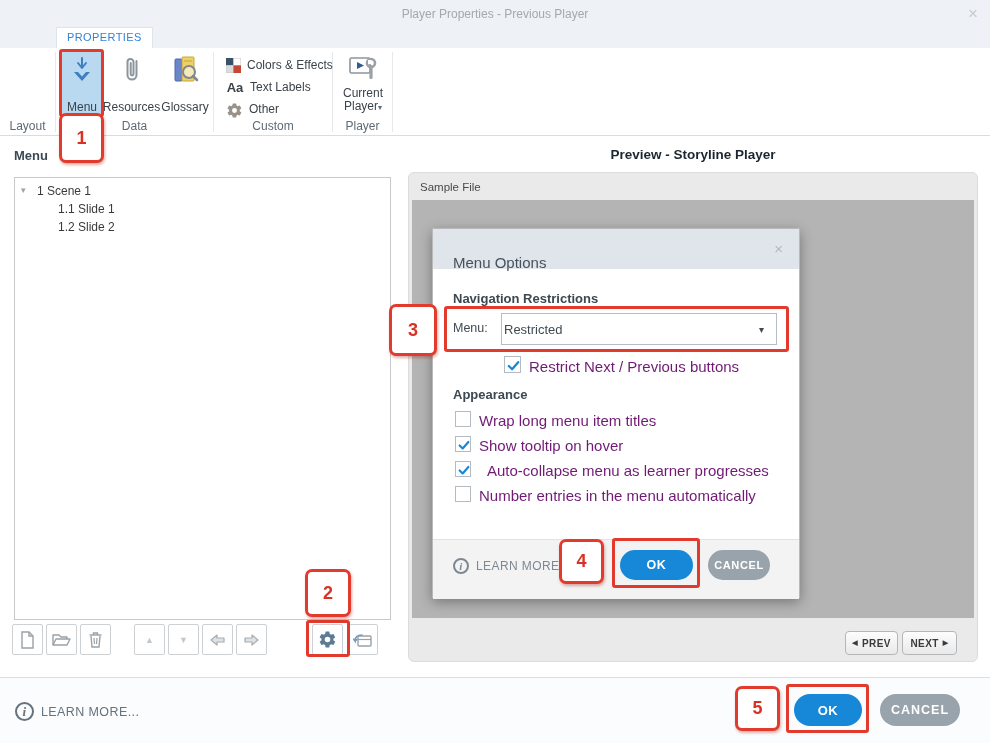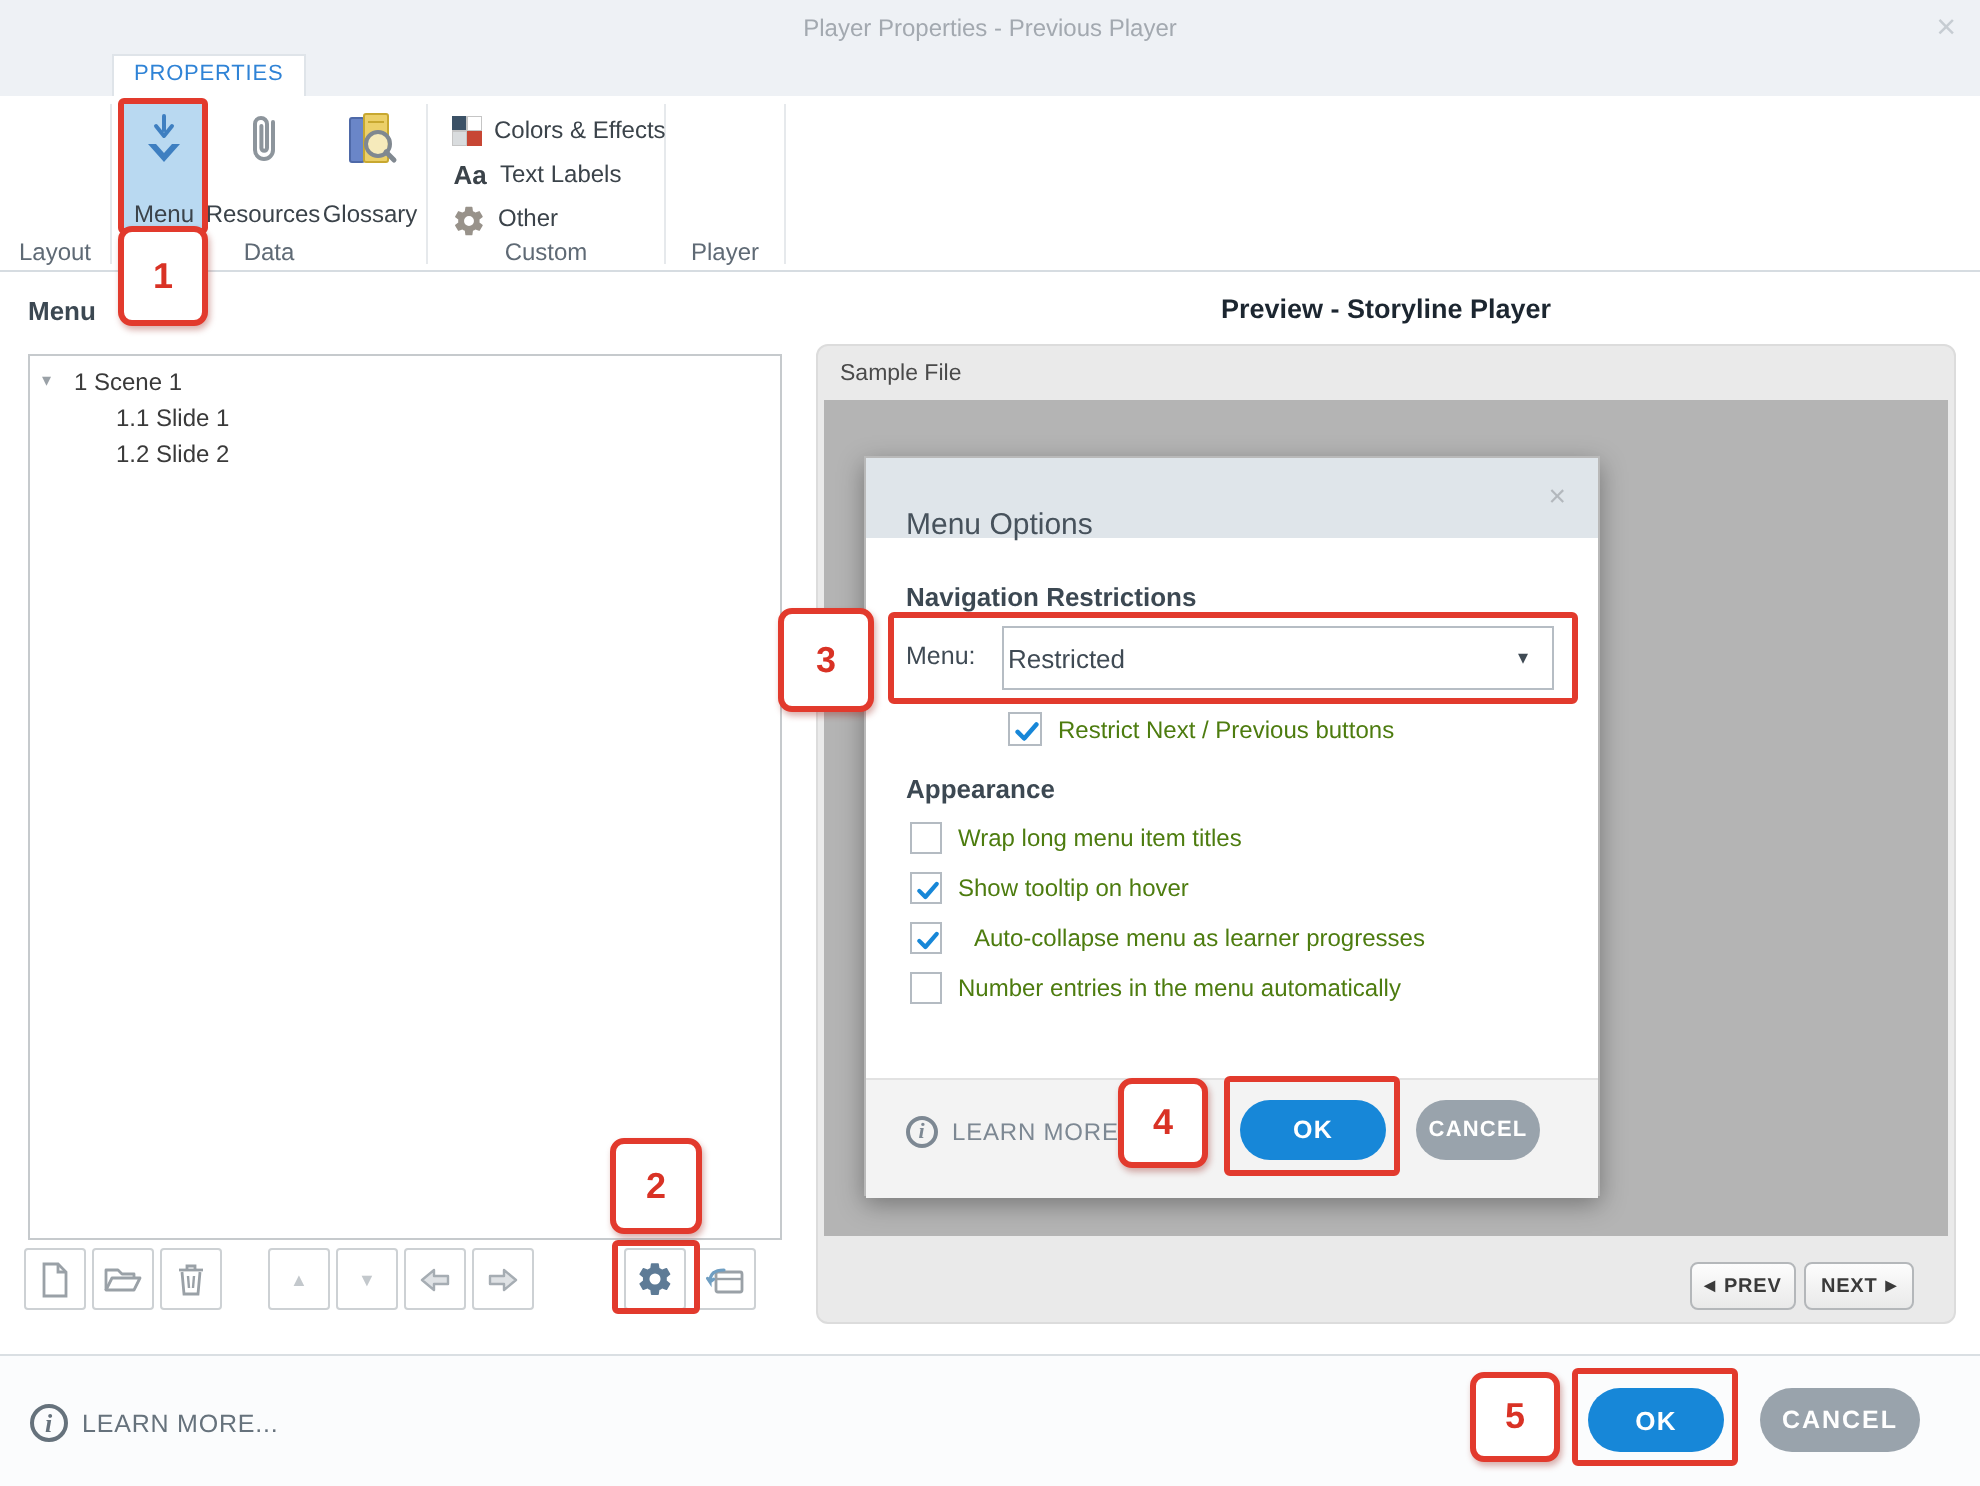--- a/index.html
+++ b/index.html
@@ -61,21 +61,21 @@
   .dialog-close{position:absolute;right:16px;top:11px;font-size:15px;color:#b3b8bd;cursor:pointer;}
   .sect{position:absolute;font-size:13px;font-weight:bold;color:#3c4852;}
   .field-label{position:absolute;font-size:12.5px;color:#3f4a54;}
   .dropdown{position:absolute;left:68px;top:84px;width:276px;height:32px;background:#fff;border:1px solid #b6bdc4;
     display:flex;align-items:center;cursor:pointer;}
   .dropdown .val{margin-left:2px;font-size:13px;color:#3f4a54;}
   .dropdown .caret{position:absolute;right:12px;font-size:10px;color:#3f4a54;}
   .checkbox{position:absolute;width:17px;height:17px;background:#fff;border:1px solid #b4bbc2;cursor:pointer;}
   .checkbox svg{display:none;position:absolute;left:1px;top:1px;}
   .checkbox.checked svg{display:block;}
-  .cb-label{position:absolute;font-size:12px;color:#4d7c0f;cursor:default;}
+  .cb-label{position:absolute;font-size:15px;color:#701a75;cursor:default;}
   .dialog-footer{position:absolute;left:0;top:310px;width:100%;height:60px;background:#f3f3f3;border-top:1px solid #e2e2e2;}
   .info-circle{display:inline-flex;align-items:center;justify-content:center;border:2px solid #7d8893;border-radius:50%;
     color:#7d8893;font-family:"Liberation Serif",serif;font-style:italic;font-weight:bold;}
   .learnmore{position:absolute;display:flex;align-items:center;gap:7px;font-size:12px;color:#7d8893;letter-spacing:.4px;cursor:pointer;}
   .pill{position:absolute;border:none;border-radius:16px;color:#fff;font-weight:bold;letter-spacing:.6px;
     display:flex;align-items:center;justify-content:center;cursor:pointer;font-family:"Liberation Sans",sans-serif;}
   .pill-ok{background:var(--accent-blue);}
   .pill-cancel{background:#99a3ac;}
 
   
@@ -154,20 +154,35 @@
     </div>
     <div class="custom-row" style="top:54px;">
       <span>
         <svg width="17" height="17" viewBox="0 0 24 24">
           <path fill="#98928a" d="M19.4 13c.04-.33.06-.66.06-1s-.02-.67-.06-1l2.1-1.65a.5.5 0 0 0 .12-.64l-2-3.46a.5.5 0 0 0-.61-.22l-2.49 1a7.3 7.3 0 0 0-1.73-1l-.38-2.65A.5.5 0 0 0 13.92 2h-4a.5.5 0 0 0-.5.42L9.04 5.07c-.63.26-1.2.6-1.73 1l-2.49-1a.5.5 0 0 0-.61.22l-2 3.46a.5.5 0 0 0 .12.64L4.43 11c-.04.33-.06.66-.06 1s.02.67.06 1l-2.1 1.65a.5.5 0 0 0-.12.64l2 3.46c.14.24.42.34.61.22l2.49-1c.53.4 1.1.74 1.73 1l.38 2.65c.04.24.25.42.5.42h4c.25 0 .46-.18.5-.42l.38-2.65c.63-.26 1.2-.6 1.73-1l2.49 1c.24.1.47 0 .61-.22l2-3.46a.5.5 0 0 0-.12-.64L19.4 13zM12 15.5a3.5 3.5 0 1 1 0-7 3.5 3.5 0 0 1 0 7z"></path>
         </svg>
       </span>
       <span>Other</span>
     </div>
 
+    <div class="rbtn" style="left:337px;width:52px;">
+      <span>
+        <svg width="30" height="28" viewBox="0 0 30 28">
+          <rect x="2" y="3" width="20" height="15" rx="1.5" fill="#fff" stroke="#8d959c" stroke-width="1.6"></rect>
+          <polygon points="9,7 16,10.5 9,14" fill="#2f5d8a"></polygon>
+          <circle cx="23" cy="8" r="4" fill="none" stroke="#9aa1a7" stroke-width="2.6"></circle>
+          <rect x="21.4" y="10" width="3.2" height="14" rx="1.5" fill="#9aa1a7"></rect>
+          <rect x="20" y="5" width="3" height="4" fill="#fff"></rect>
+        </svg>
+      </span>
+      <span class="cp-label">
+        <span>Current</span><br>
+        <span>Player</span><span class="cp-caret">▾</span>
+      </span>
+    </div>
 
     <div class="grp" style="left:0;width:55px;">Layout</div>
     <div class="grp" style="left:56px;width:157px;">Data</div>
     <div class="grp" style="left:214px;width:118px;">Custom</div>
     <div class="grp" style="left:333px;width:59px;">Player</div>
   </div>
 
   <div class="menu-heading">Menu</div>
 
   <div class="tree">

